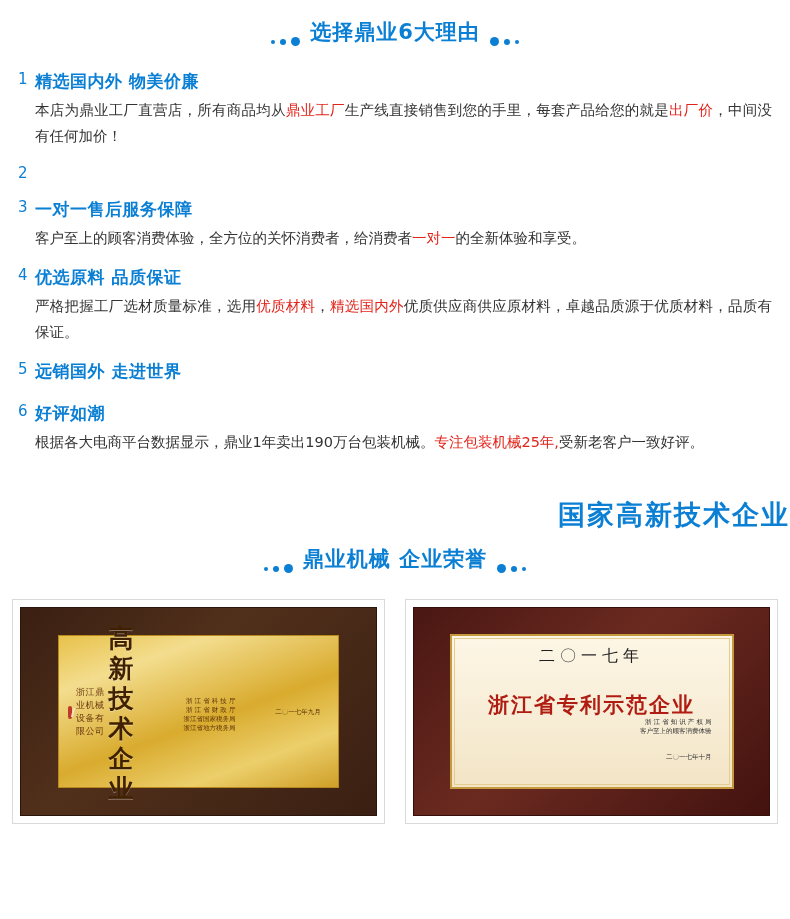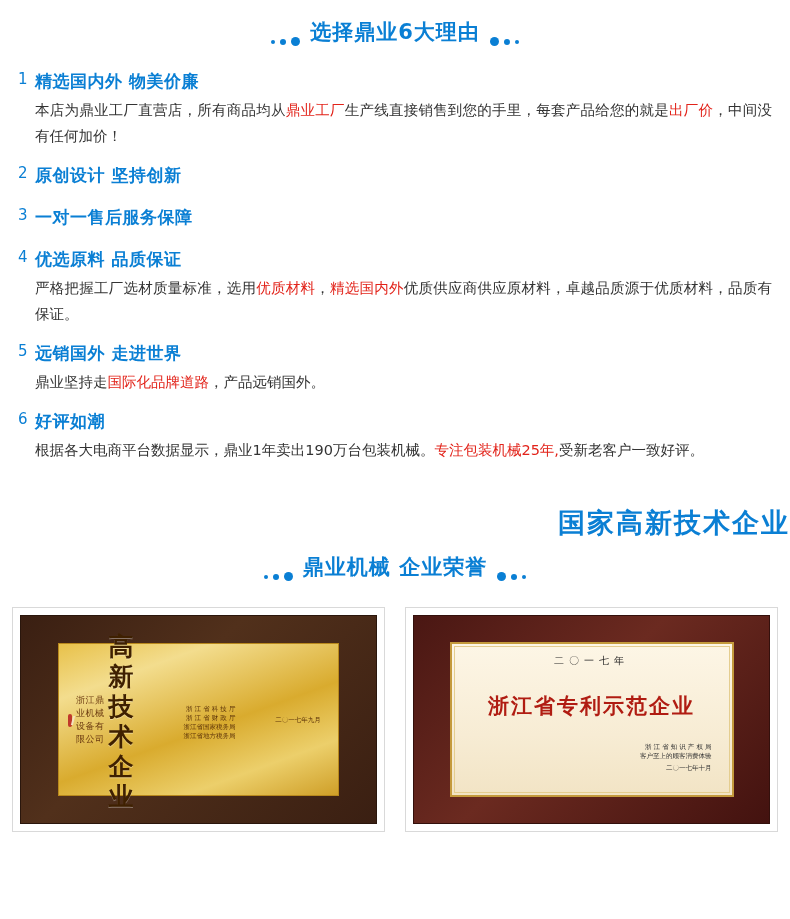--- a/index.html
+++ b/index.html
@@ -209,50 +209,50 @@
     border: 2px solid #c49a3c;
     outline: 1px solid #e4cd8f;
     outline-offset: -5px;
     display: flex;
     flex-direction: column;
     align-items: center;
     padding: 8px 10px 5px 10px;
     position: relative;
   }
   .plate-cream .year {
-    font-size: 10px;
+    font-size: 16px;
     color: #1f1f1f;
     letter-spacing: 5px;
     margin-top: 2px;
     font-family: Liberation Serif, serif;
   }
   .plate-cream .big-red {
     font-size: 21px;
     font-weight: bold;
     color: #b01c12;
     letter-spacing: 2px;
     margin-top: 25px;
     line-height: 26px;
   }
   .plate-cream .issuers2 {
-    margin-top: 24px;
+    margin-top: 0;
     font-size: 6.5px;
     line-height: 9px;
     color: #333;
     text-align: right;
     width: 100%;
     padding-right: 10px;
   }
   .plate-cream .date2 {
     font-size: 6.5px;
     color: #333;
     text-align: right;
     width: 100%;
     padding-right: 10px;
-    margin-top: 3px;
+    margin-top: 17px;
   }
 </style>
 </head>
 <body>
 
 <div class="page">
 
   <div class="sec-head" style="margin-top:18px;">
     <span class="dots">
       <span class="d d3"></span>
@@ -275,48 +275,47 @@
         <div class="r-title">精选国内外 物美价廉</div>
         <div class="r-text">
           <span>本店为鼎业工厂直营店，所有商品均从</span><span class="hl">鼎业工厂</span><span>生产线直接销售到您的手里，每套产品给您的就是</span><span class="hl">出厂价</span><span>，中间没有任何加价！</span>
         </div>
       </div>
     </div>
 
     <div class="reason">
       <div class="num">2</div>
       <div class="reason-body">
-        <div class="r-title">原创设计 坚持创新</div>
       </div>
     </div>
 
     <div class="reason">
       <div class="num">3</div>
       <div class="reason-body">
         <div class="r-title">一对一售后服务保障</div>
+        <div class="r-text">
+          <span>客户至上的顾客消费体验，全方位的关怀消费者，给消费者</span><span class="hl">一对一</span><span>的全新体验和享受。</span>
+        </div>
       </div>
     </div>
 
     <div class="reason">
       <div class="num">4</div>
       <div class="reason-body">
         <div class="r-title">优选原料 品质保证</div>
         <div class="r-text">
           <span>严格把握工厂选材质量标准，选用</span><span class="hl">优质材料</span><span>，</span><span class="hl">精选国内外</span><span>优质供应商供应原材料，卓越品质源于优质材料，品质有保证。</span>
         </div>
       </div>
     </div>
 
     <div class="reason">
       <div class="num">5</div>
       <div class="reason-body">
         <div class="r-title">远销国外  走进世界</div>
-        <div class="r-text">
-          <span>鼎业坚持走</span><span class="hl">国际化品牌道路</span><span>，产品远销国外。</span>
-        </div>
       </div>
     </div>
 
     <div class="reason">
       <div class="num">6</div>
       <div class="reason-body">
         <div class="r-title">好评如潮</div>
         <div class="r-text">
           <span>根据各大电商平台数据显示，鼎业1年卖出190万台包装机械。</span><span class="hl">专注包装机械25年,</span><span>受新老客户一致好评。</span>
         </div>

